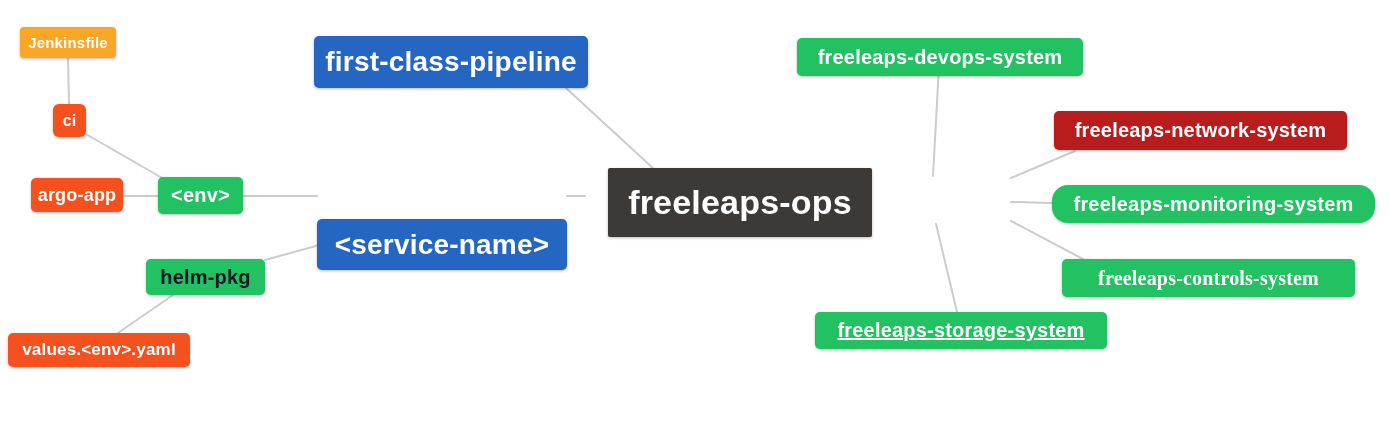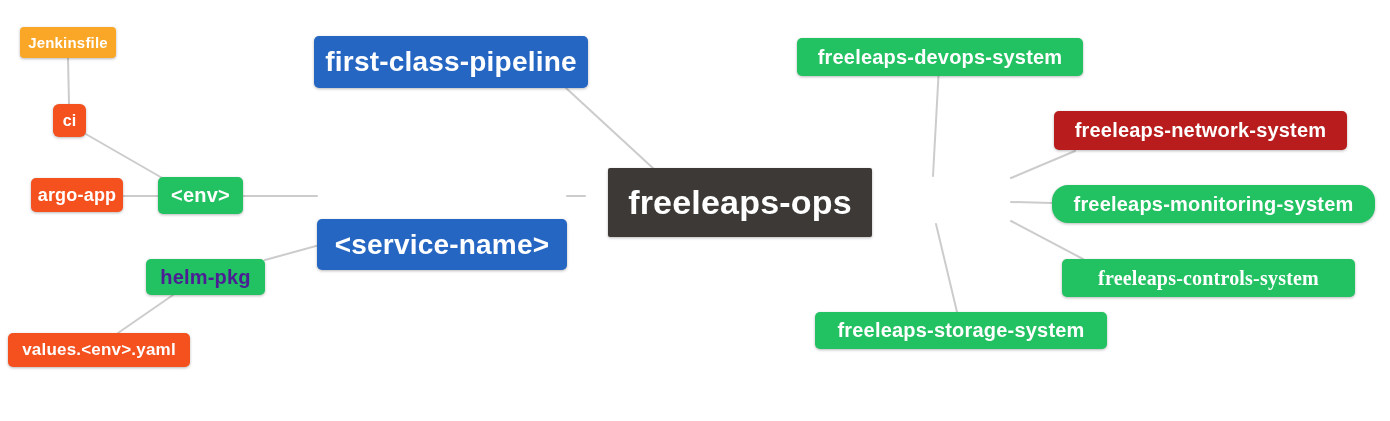--- a/index.html
+++ b/index.html
@@ -62,24 +62,24 @@
     <line class="edge" x1="1011" y1="178" x2="1075" y2="151" stroke="#CCCCCC"></line>
     <line class="edge" x1="1011" y1="202" x2="1052" y2="203" stroke="#CCCCCC"></line>
     <line class="edge" x1="1011" y1="221" x2="1083" y2="259" stroke="#CCCCCC"></line>
     <line class="edge" x1="936" y1="224" x2="957" y2="312" stroke="#CCCCCC"></line>
   </svg>
 
   <div class="node" style="left: 20px; top: 27px; width: 96px; height: 31px; font-size: 15px; border-radius: 4px; background: rgb(250, 166, 39); color: rgb(255, 255, 255);">Jenkinsfile</div>
   <div class="node" style="left: 53px; top: 104px; width: 33px; height: 33px; font-size: 16px; border-radius: 6px; background: rgb(244, 81, 30); color: rgb(255, 255, 255);">ci</div>
   <div class="node" style="left: 31px; top: 178px; width: 92px; height: 34px; font-size: 18px; background: rgb(244, 81, 30); color: rgb(255, 255, 255);">argo-app</div>
   <div class="node" style="left: 158px; top: 177px; width: 85px; height: 37px; font-size: 20px; background: rgb(34, 193, 98); color: rgb(255, 255, 255);">&lt;env&gt;</div>
-  <div class="node" style="left: 146px; top: 259px; width: 119px; height: 36px; font-size: 20px; background: rgb(34, 193, 98); color: #4c1d95;">helm-pkg</div>
+  <div class="node" style="left: 146px; top: 259px; width: 119px; height: 36px; font-size: 20px; background: rgb(34, 193, 98); color: #0f172a;">helm-pkg</div>
   <div class="node" style="left: 8px; top: 333px; width: 182px; height: 34px; font-size: 17px; background: rgb(244, 81, 30); color: rgb(255, 255, 255);">values.&lt;env&gt;.yaml</div>
   <div class="node" style="left: 314px; top: 36px; width: 274px; height: 52px; font-size: 28px; background: rgb(37, 102, 194); color: rgb(255, 255, 255);">first-class-pipeline</div>
   <div class="node" style="left: 317px; top: 171px; width: 250px; height: 51px; font-size: 28px; background: rgb(37, 102, 194); color: #ffffff; margin-top: 48px;">&lt;service-name&gt;</div>
   <div class="node root" style="left: 584px; top: 168px; width: 264px; height: 69px; font-size: 34px; background: rgb(61, 57, 54); color: rgb(255, 255, 255);">freeleaps-ops</div>
   <div class="node" style="left: 797px; top: 28px; width: 286px; height: 38px; font-size: 20px; background: rgb(34, 193, 98); color: rgb(255, 255, 255); margin-top: 10px;">freeleaps-devops-system</div>
   <div class="node" style="left: 1054px; top: 111px; width: 293px; height: 39px; font-size: 20px; background: #b91c1c; color: rgb(255, 255, 255);">freeleaps-network-system</div>
   <div class="node" style="left: 1052px; top: 185px; width: 323px; height: 38px; font-size: 20px; background: rgb(34, 193, 98); color: rgb(255, 255, 255); border-radius: 16px;">freeleaps-monitoring-system</div>
   <div class="node" style="left: 1062px; top: 259px; width: 293px; height: 38px; font-size: 20px; background: rgb(34, 193, 98); color: rgb(255, 255, 255); font-family: Liberation Serif, serif;">freeleaps-controls-system</div>
-  <div class="node" style="left: 815px; top: 312px; width: 292px; height: 37px; font-size: 20px; background: rgb(34, 193, 98); color: rgb(255, 255, 255);">freeleaps-storage-system</div>
+  <div class="node" style="left: 815px; top: 312px; width: 292px; height: 37px; font-size: 20px; background: rgb(34, 193, 98); color: rgb(255, 255, 255); text-decoration: underline;">freeleaps-storage-system</div>
 
 </div>
 
 </body></html>

